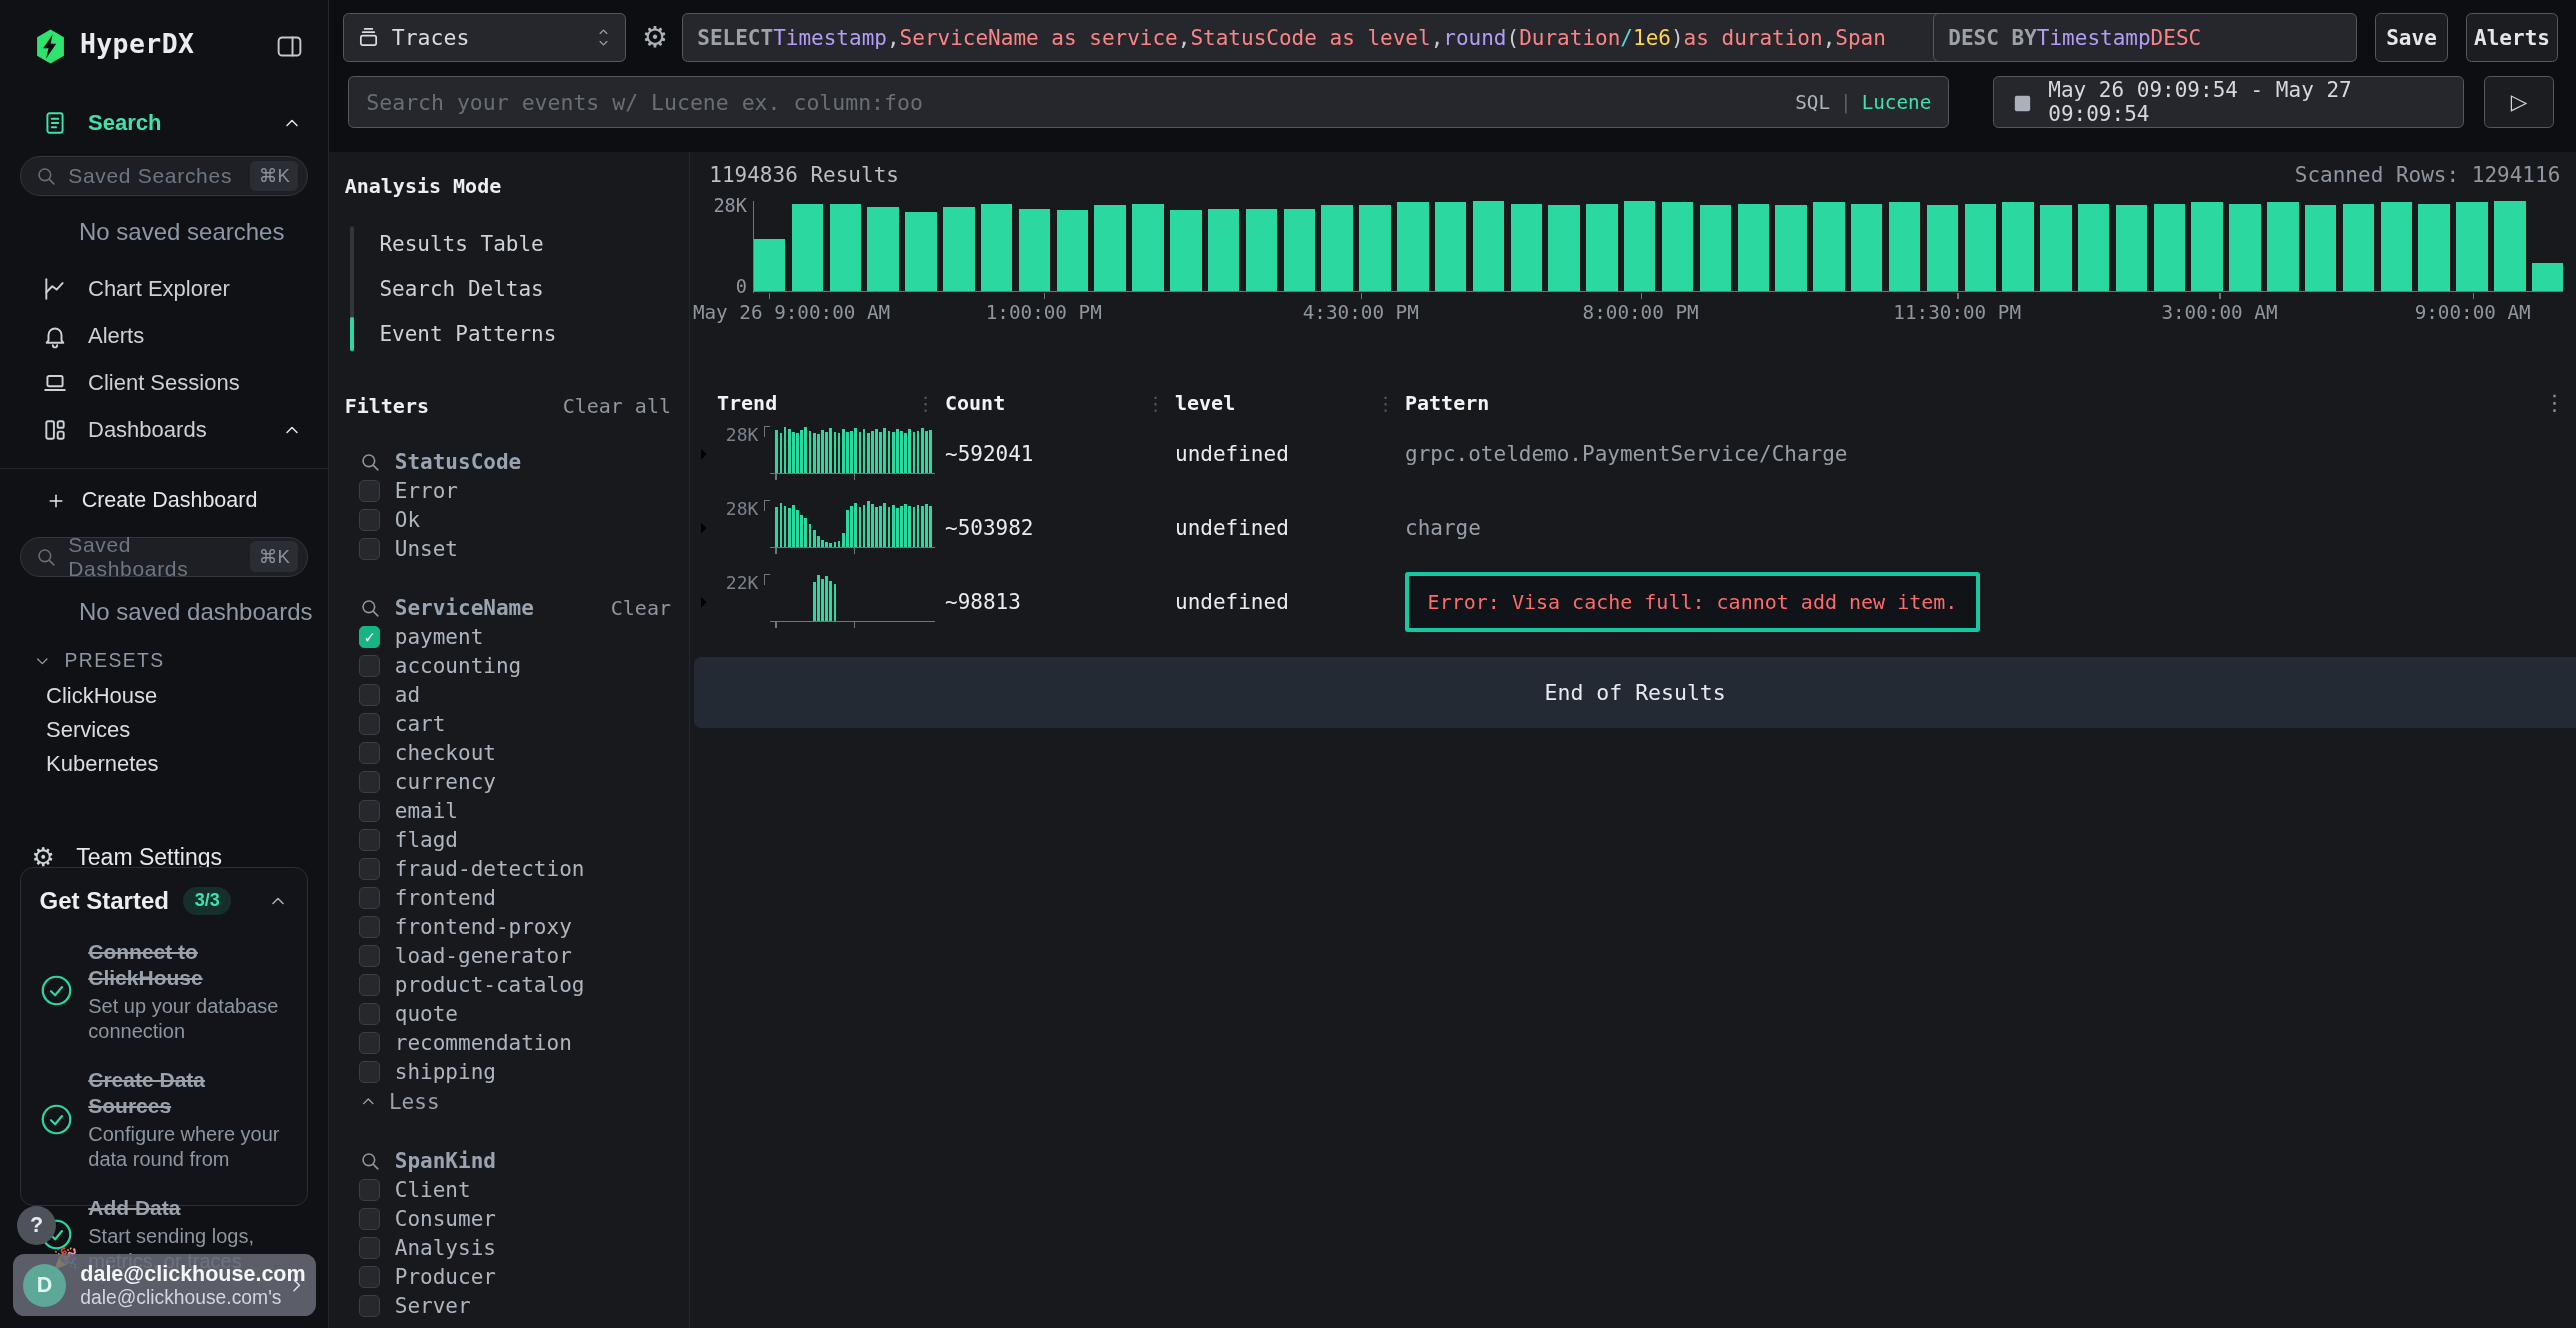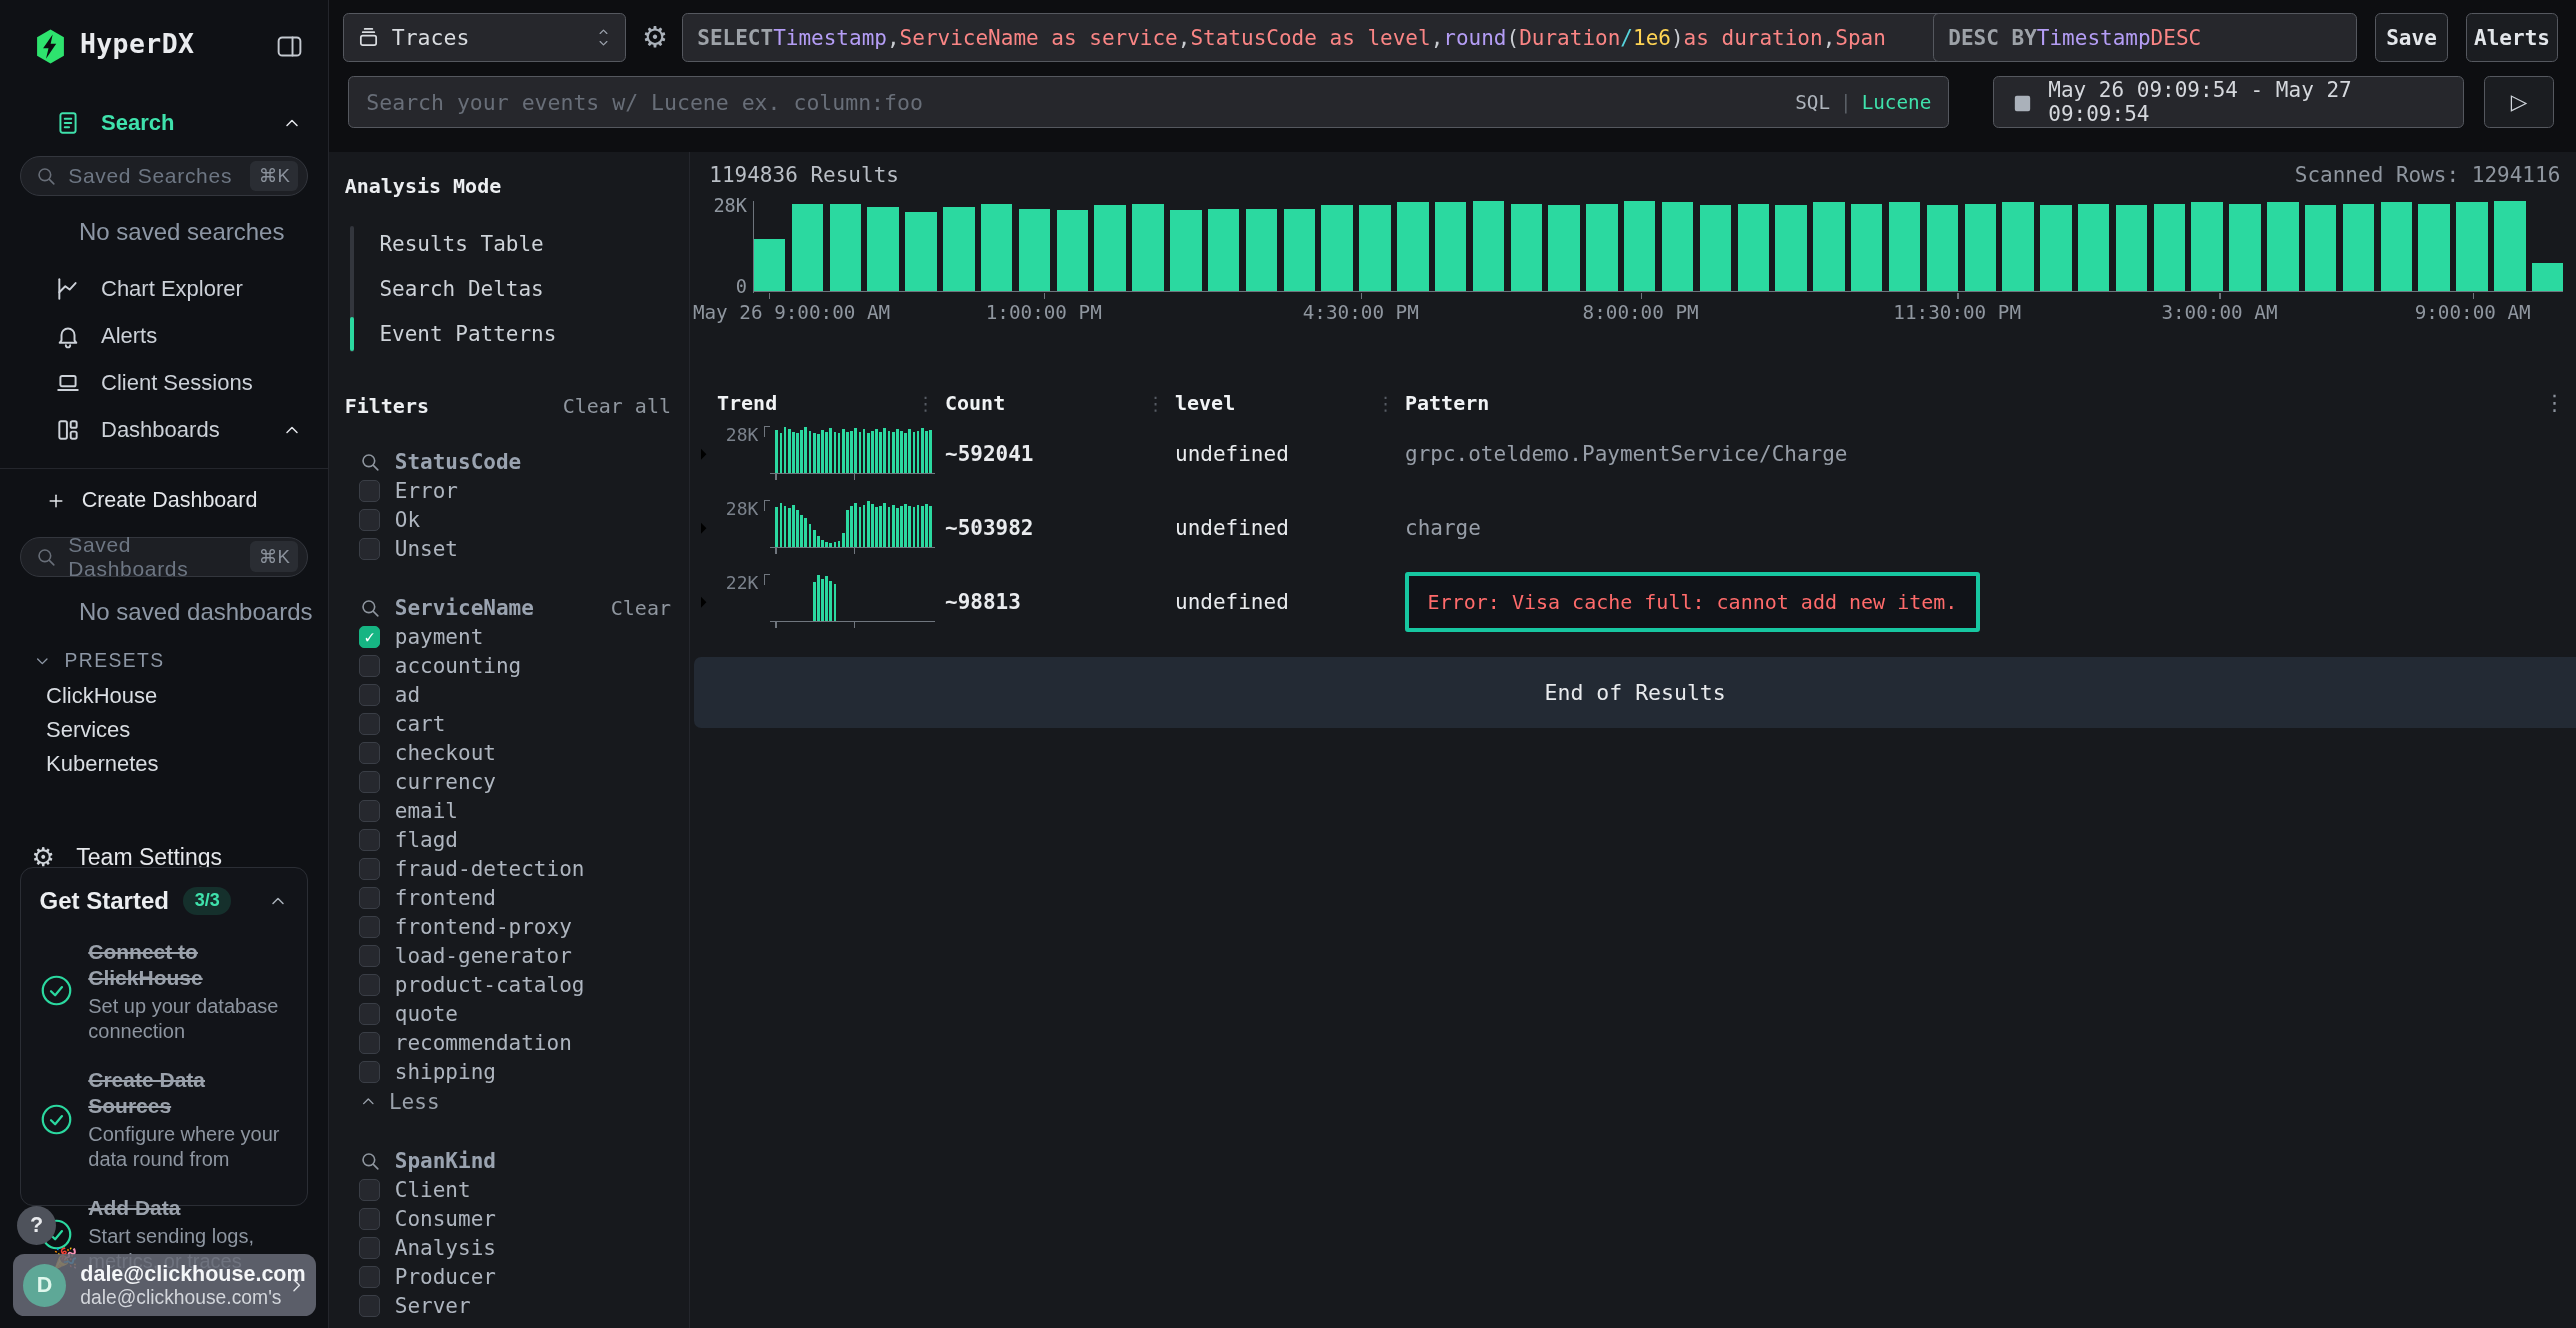--- a/index.html
+++ b/index.html
@@ -17,21 +17,21 @@
   .icn svg{stroke:currentColor;fill:none;stroke-width:1.8;stroke-linecap:round;stroke-linejoin:round}
 
   
   .sidebar{position:relative;width:329px;flex:0 0 329px;background:var(--side);border-right:0.7px solid var(--line);overflow:hidden}
   .side-logo{display:flex;align-items:center;justify-content:space-between;height:92px;padding:0 24px 0 31.5px}
   .logo-left{display:flex;gap:11.4px}
   .logo-mark svg{width:37px;height:37px}
   .logo-text{font-family:var(--mono);font-weight:bold;font-size:26.5px;letter-spacing:0.4px}
   .collapse-btn{color:#c4c9d0}
   .collapse-btn svg{width:29px;height:29px;stroke-width:1.6}
-  .side-item{display:flex;align-items:center;height:47px;padding:0 26px 0 55px;gap:20px;font-size:22px;color:#ccd1d8;cursor:pointer}
+  .side-item{display:flex;align-items:center;height:47px;padding:0 26px 0 42px;gap:20px;font-size:22px;color:#ccd1d8;cursor:pointer}
   .side-item .icn svg{width:26px;height:26px}
   .side-item .lbl{flex:1}
   .side-item.active{color:#3fe2ac;font-weight:bold}
   .side-item .chev{color:#e3e6ea}
   .side-item .chev svg{width:20px;height:20px}
   .side-search-row{margin-top:7.2px}
   .pill-input{display:flex;align-items:center;gap:11.4px;margin:10px 20px 0;height:40px;border:0.7px solid var(--inp2-border);background:var(--inp2);border-radius:21.5px;padding:0 8.6px 0 14.3px;color:var(--mut)}
   .pill-input .icn svg{width:21.5px;height:21.5px}
   .pill-input .ph{flex:1;font-size:21px;color:#6d7683;letter-spacing:0.7px}
   .kbd{background:#2a2d33;color:#8b929c;border-radius:5.7px;font-size:18.6px;padding:4.3px 8.6px;font-family:var(--sans)}
@@ -147,21 +147,21 @@
   .row-chev svg{width:18.6px;height:18.6px}
   .trend-cell{display:flex;align-items:flex-start;gap:5.7px}
   .t-ylab{width:42px;text-align:right;font-size:18px;color:#7b828c;margin-top:-2.9px}
   .t-brack{width:5.7px;height:11.4px;border-top:1.4px solid #70767e;border-right:0;border-left:1.4px solid #70767e;margin-top:-1.4px}
   .mini{position:relative;width:159px;height:54px}
   .mbars{position:absolute;left:0;right:0;top:0;height:46px;display:flex;align-items:flex-end;gap:1.4px}
   .mb{flex:1;background:var(--acc)}
   .mbase{position:absolute;left:-5.7px;right:-2.9px;top:46px;border-top:1.4px solid #70767e}
   .mtick{position:absolute;top:47px;width:1.4px;height:5.7px;background:#70767e}
   .cell-pad{padding-left:13px;font-size:21px}
-  .count-cell{color:#e9ebee;font-weight:bold}
+  .count-cell{color:#e9ebee;font-weight:normal}
   .level-cell{color:#e9ebee}
   .pattern-cell{color:#979ea8;white-space:nowrap;overflow:hidden}
   .err-box{display:inline-block;border:4.3px solid #17c7a1;border-radius:2.9px;background:#101318;padding:14.3px 18.6px;color:var(--err);font-size:20px}
   .eor{position:absolute;left:4.3px;right:0;top:505px;height:71px;background:var(--slate);border-radius:7.2px 0 0 7.2px;display:flex;align-items:center;justify-content:center;font-size:21.5px;color:#e8eaed}
 </style>
 </head>
 <body>
 
 <div class="app">
 

